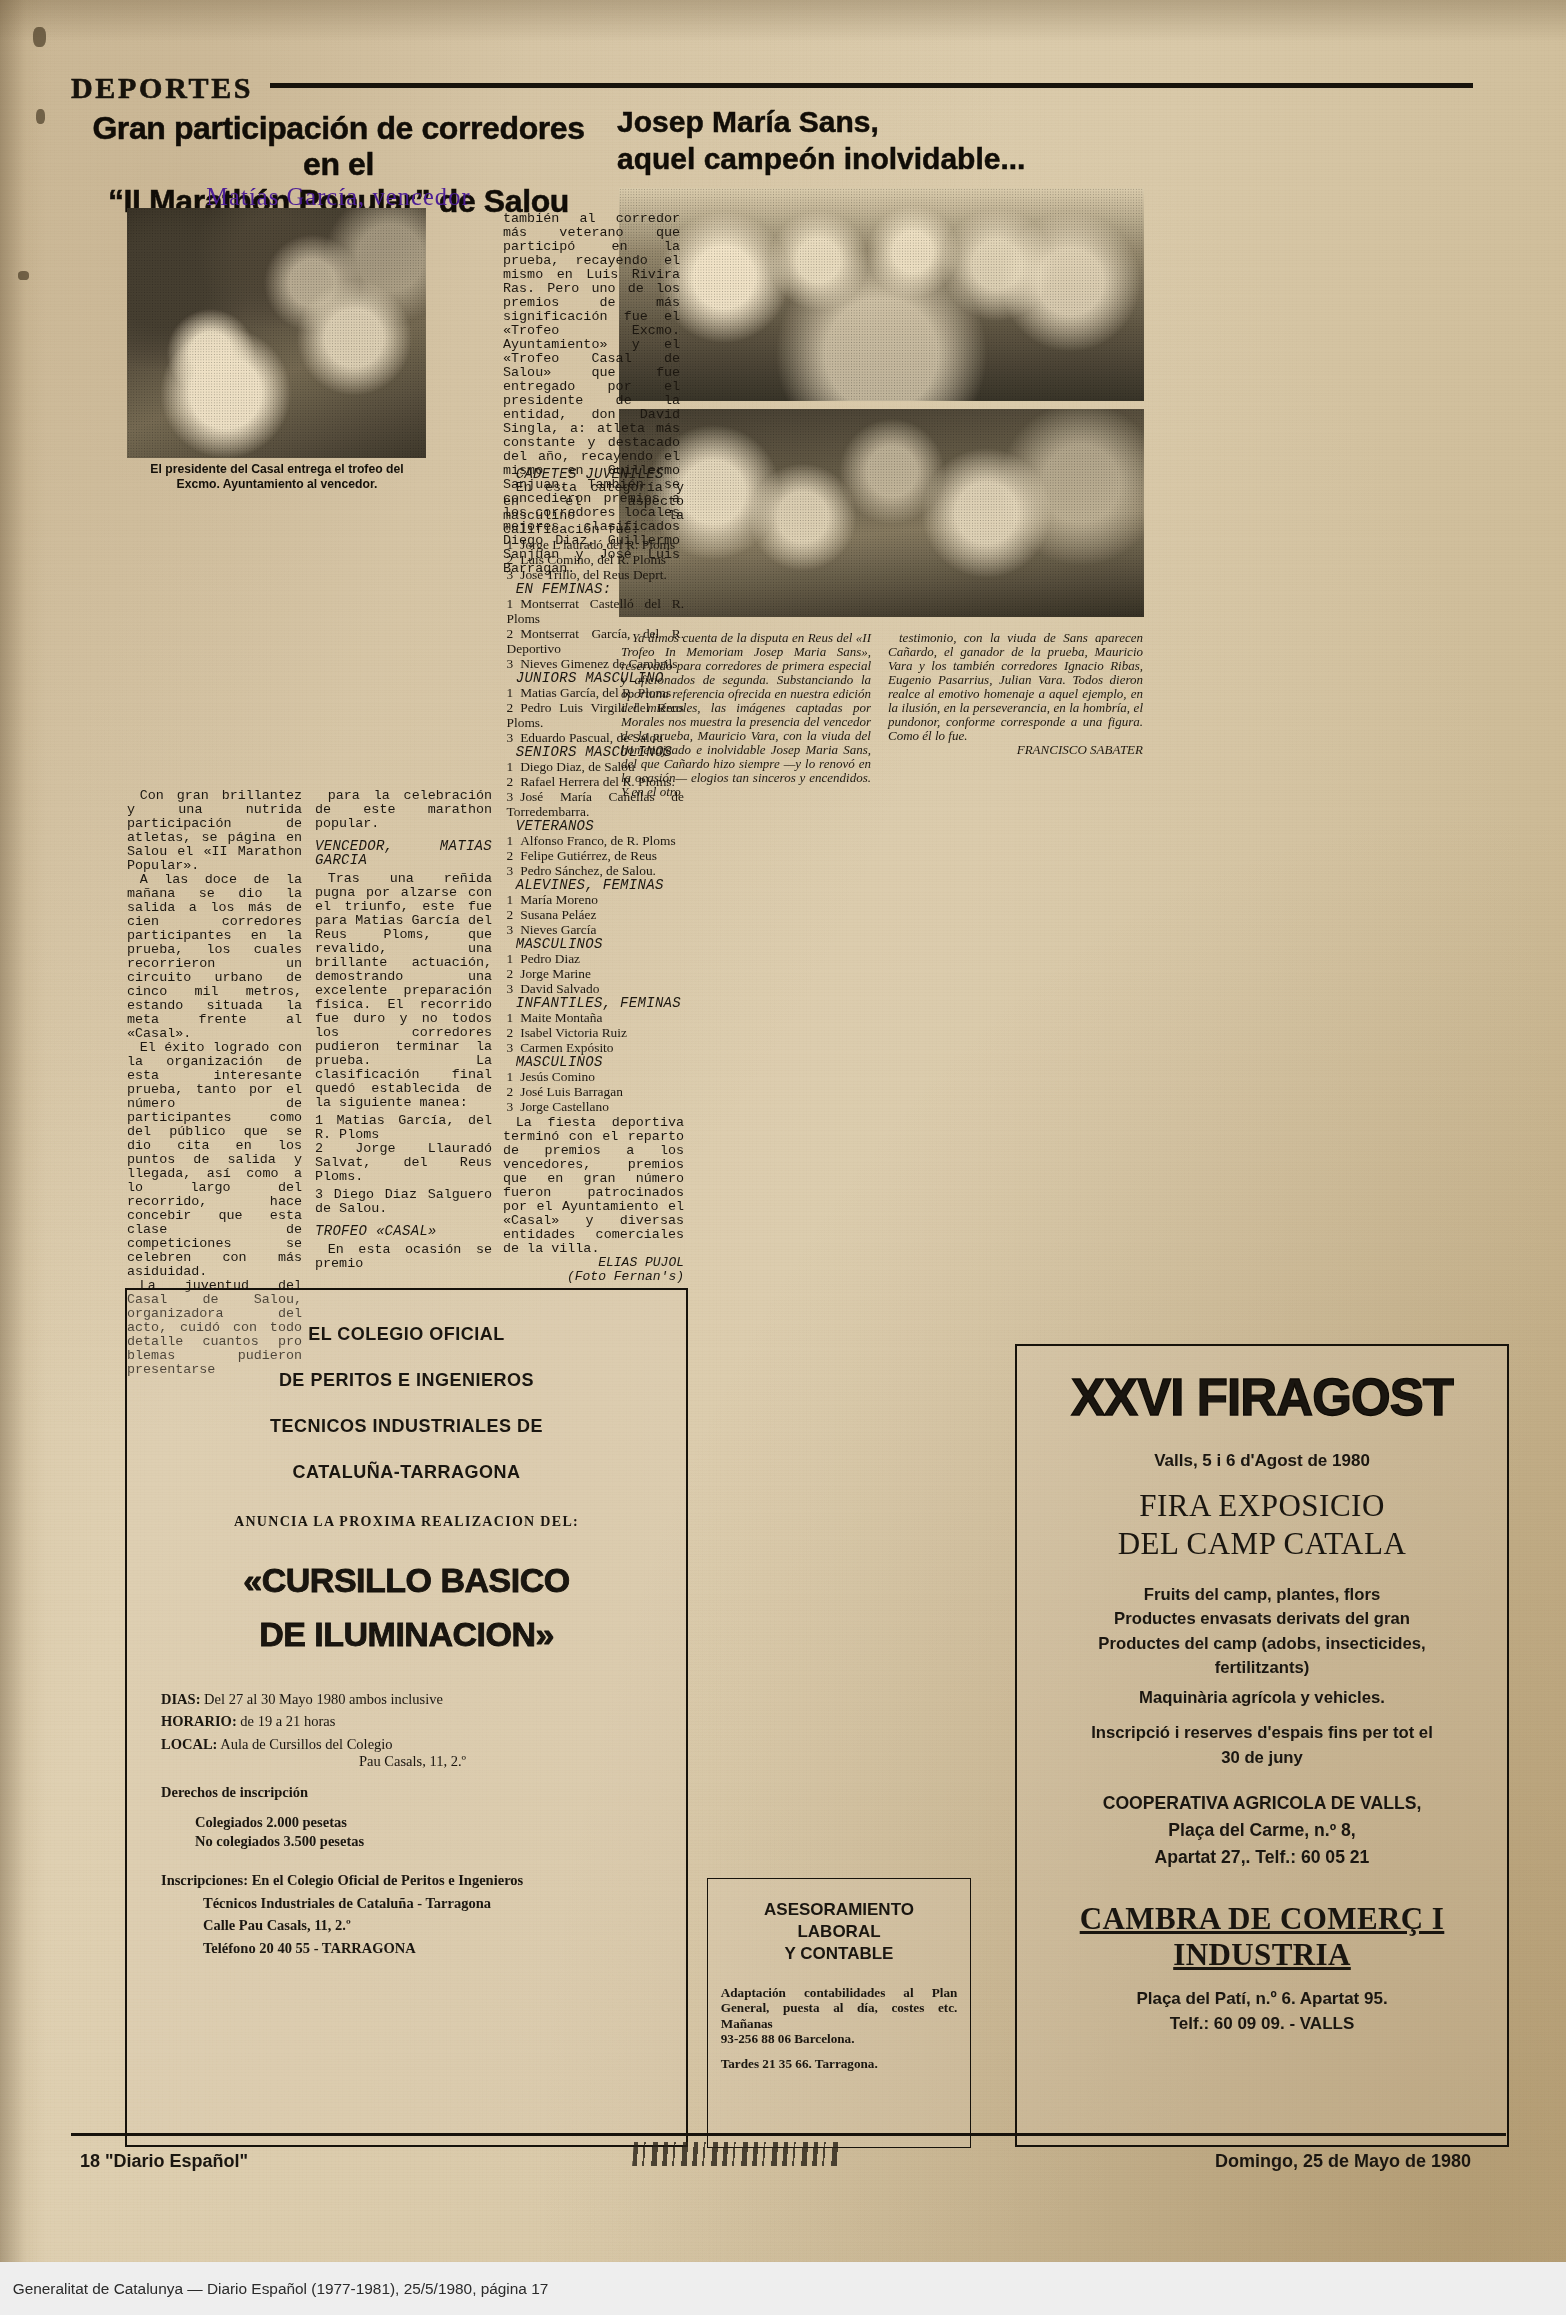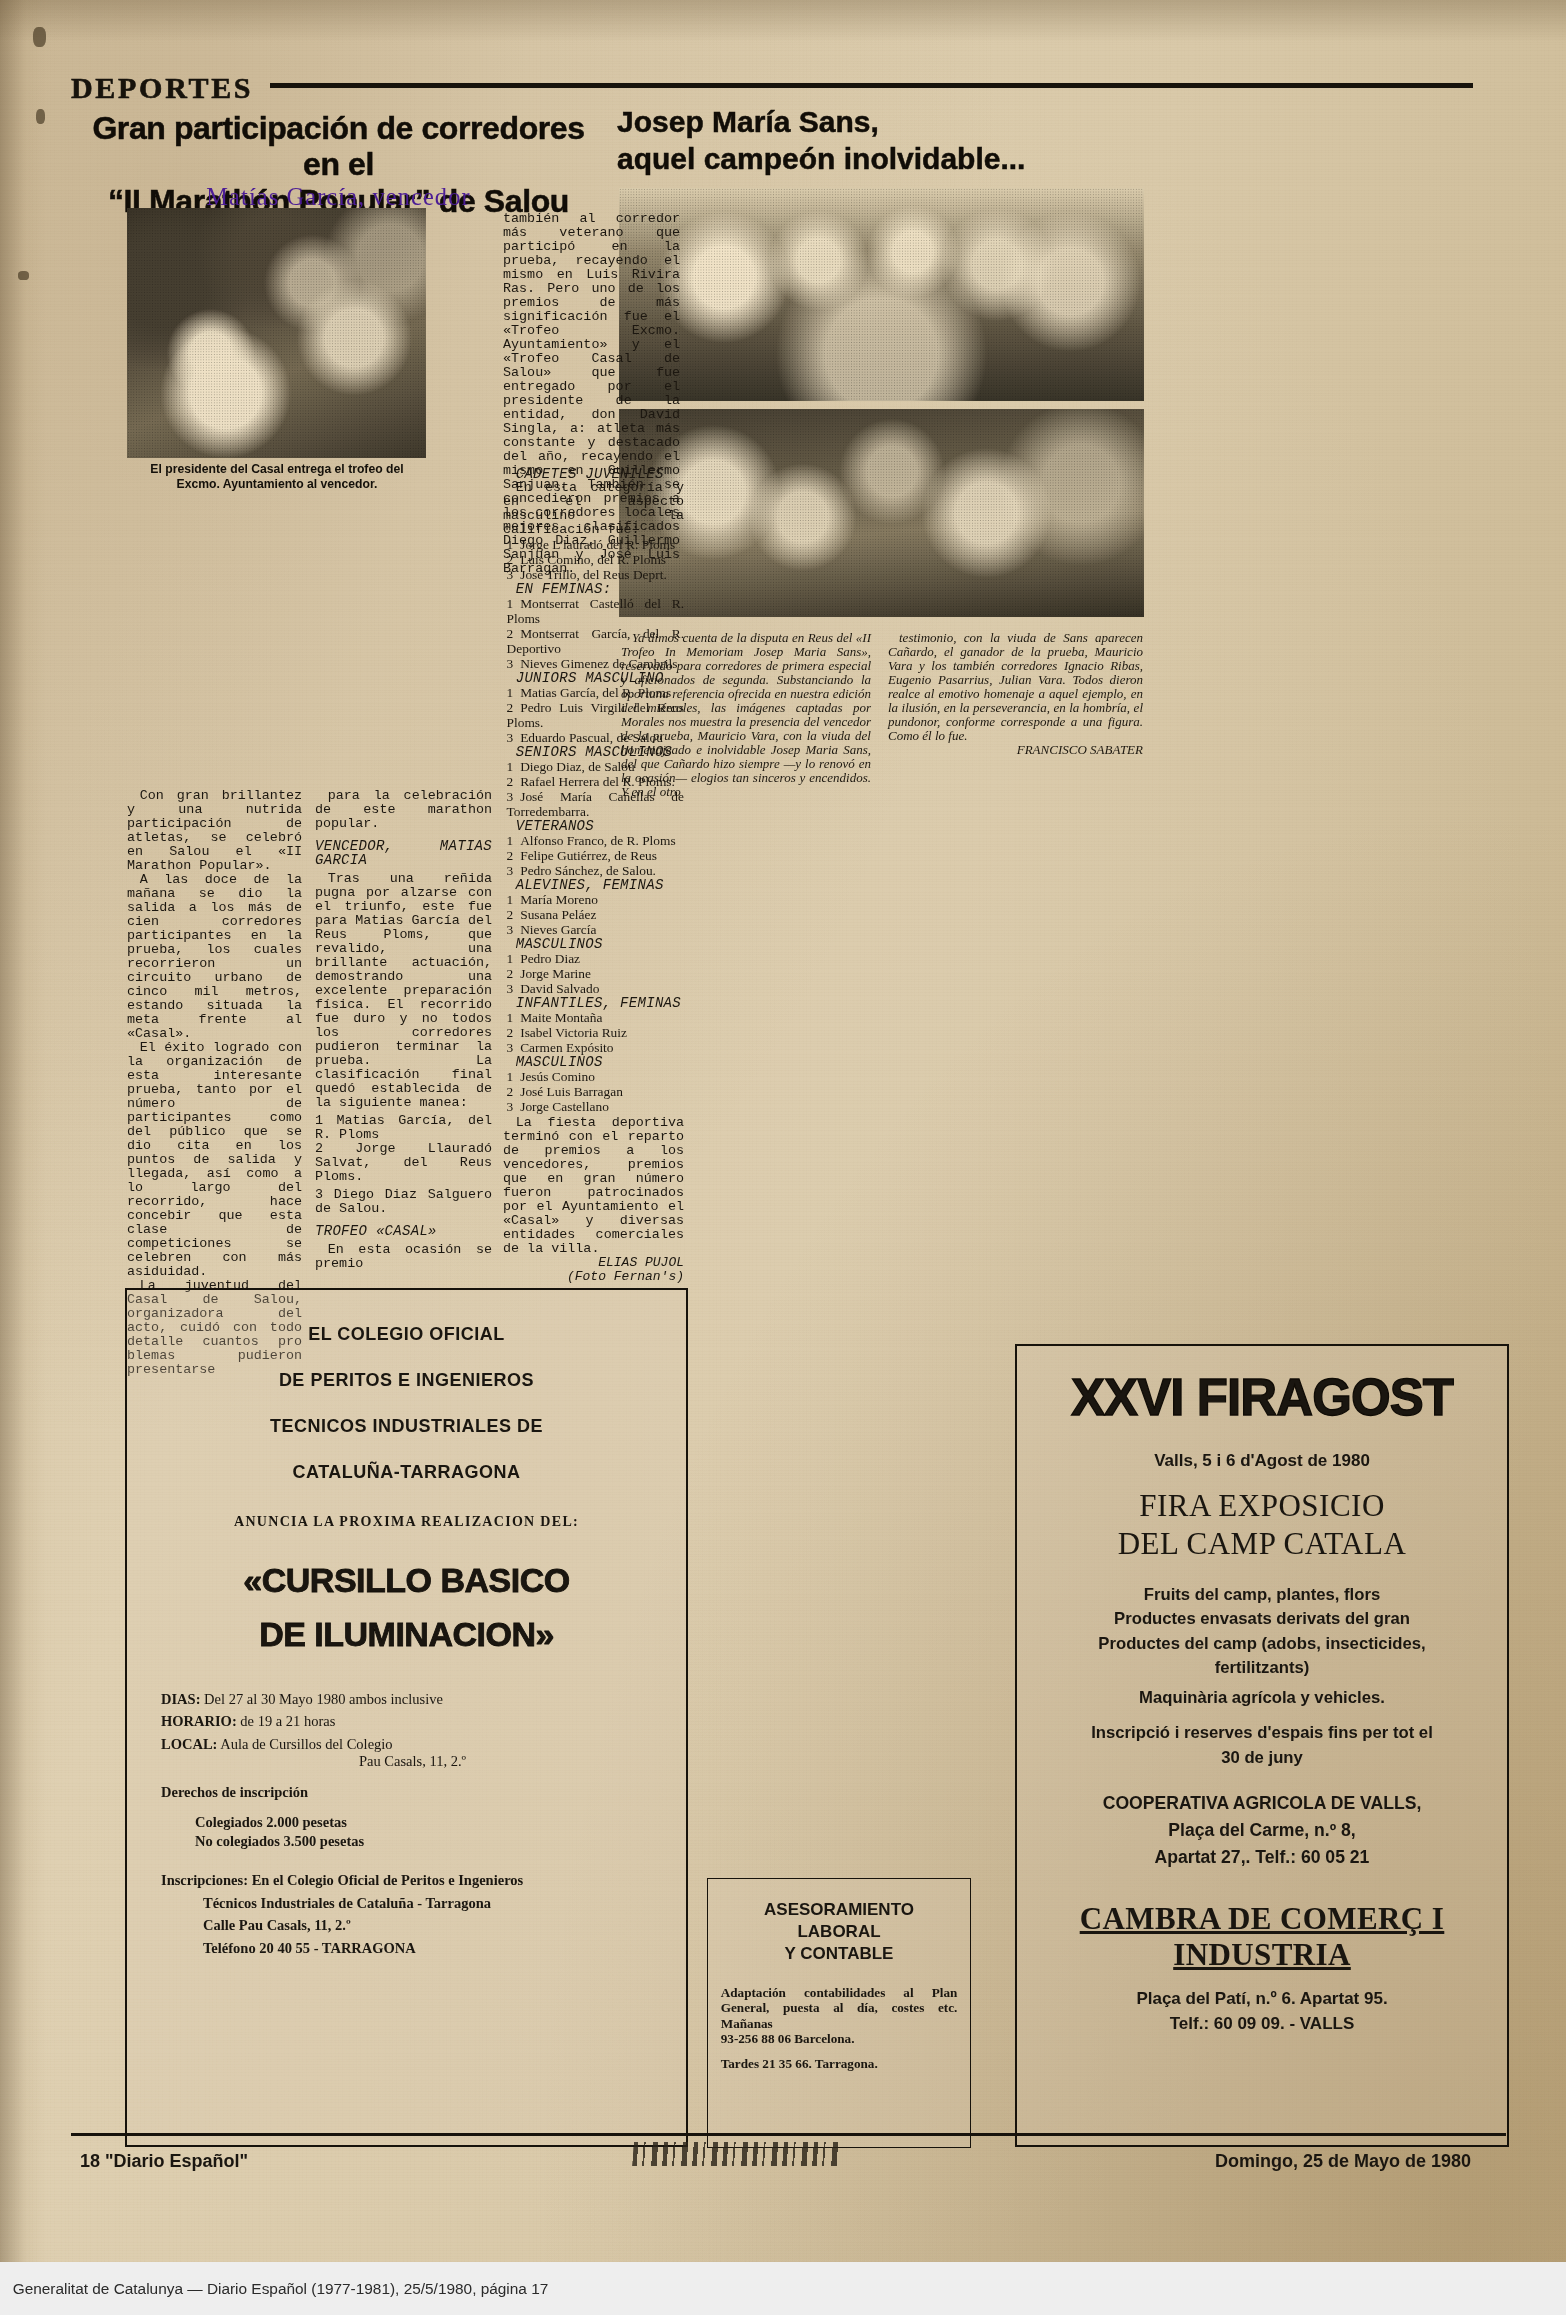--- a/index.html
+++ b/index.html
@@ -256,21 +256,21 @@
     <div class="im"></div>
     <div class="halftone"></div>
   </div>
 
   <div class="photo ph3" style="left:619px;top:409px;width:525px;height:208px;">
     <div class="im"></div>
     <div class="halftone"></div>
   </div>
 
   <div class="col" style="left:127px;top:789px;width:175px;">
-    <p>Con gran brillantez y una nutrida participación de atletas, se celebró en Salou el «II Marathon Popular».</p>
+    <p>Con gran brillantez y una nutrida participación de atletas, se página en Salou el «II Marathon Popular».</p>
     <p>A las doce de la mañana se dio la salida a los más de cien corredores participantes en la prueba, los cuales recorrieron un circuito urbano de cinco mil metros, estando situada la meta frente al «Casal».</p>
     <p>El éxito logrado con la organización de esta interesante prueba, tanto por el número de participantes como del público que se dio cita en los puntos de salida y llegada, así como a lo largo del recorrido, hace concebir que esta clase de competiciones se celebren con más asiduidad.</p>
     <p>La juventud del Casal de Salou, organizadora del acto, cuidó con todo detalle cuantos pro blemas pudieron presentarse</p>
   </div>
 
   <div class="col" style="left:315px;top:789px;width:177px;">
     <p>para la celebración de este marathon popular.</p>
     <p class="subhead">VENCEDOR, MATIAS GARCIA</p>
     <p>Tras una reñida pugna por alzarse con el triunfo, este fue para Matias García del Reus Ploms, que revalido, una brillante actuación, demostrando una excelente preparación física. El recorrido fue duro y no todos los corredores pudieron terminar la prueba. La clasificación final quedó establecida de la siguiente manea:</p>
     <p style="text-indent:0;margin-top:3.6px;">1  Matias García, del R. Ploms</p>

